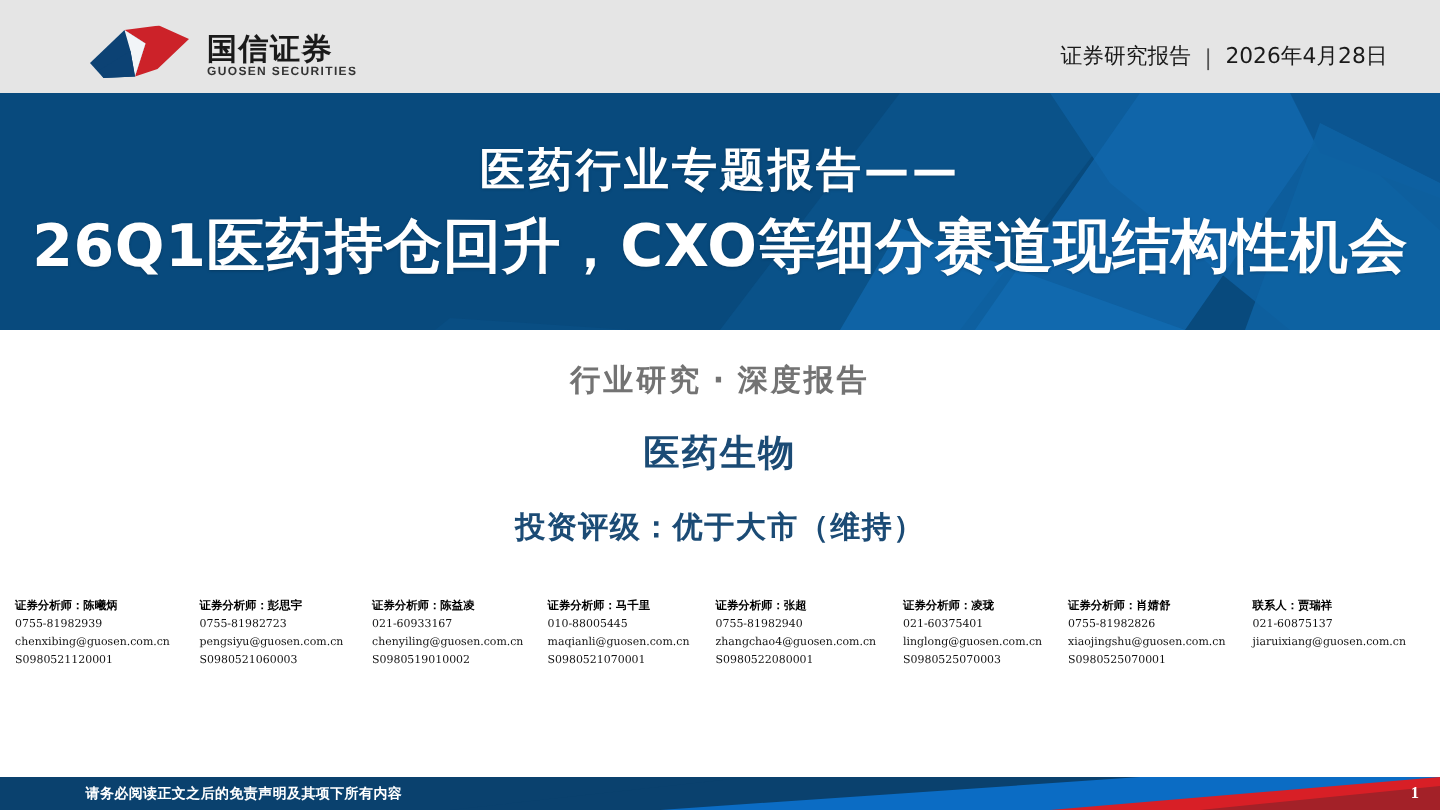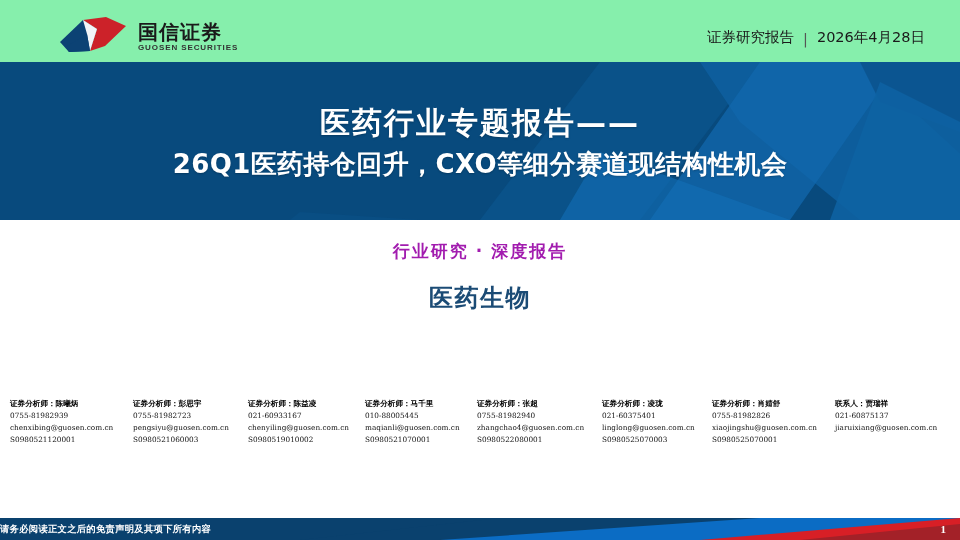--- a/index.html
+++ b/index.html
@@ -12,21 +12,21 @@
   .page {
     position:relative;
     width:960px; height:540px;
     background:#ffffff;
   }
 
   
   .header {
     position:absolute; left:0; top:0;
     width:960px; height:62px;
-    background:#86efac;
+    background:#e5e5e5;
     padding-left:48px;
   }
   .logo-wrap {
     position:absolute; left:57px; top:17px;
     display:flex; align-items:center; gap:9px;
   }
   .logo-mark { position:relative; width:72px; height:38px; }
   .logo-mark svg { display:block; }
   .logo-text { display:flex; flex-direction:column; justify-content:center; }
   .logo-cn {
@@ -64,35 +64,35 @@
   }
   .title-1 {
     font-family:"DejaVu Sans", sans-serif;
     font-size:30px; font-weight:bold; color:#ffffff;
     letter-spacing:2px; line-height:1.25;
     text-align:center;
     text-shadow:0 1px 2px rgba(0,0,0,0.22);
   }
   .title-2 {
     font-family:"DejaVu Sans", sans-serif;
-    font-size:26px; font-weight:bold; color:#ffffff;
+    font-size:39px; font-weight:bold; color:#ffffff;
     letter-spacing:0.4px; line-height:1.3;
     text-align:center; margin-top:7px;
     text-shadow:0 1px 2px rgba(0,0,0,0.22);
   }
 
   
   .meta {
     position:absolute; left:0; top:240px;
     width:960px;
     display:flex; flex-direction:column; align-items:center;
   }
   .meta-line1 {
     font-family:"DejaVu Sans", sans-serif;
-    font-size:17px; font-weight:bold; color:#a21caf;
+    font-size:20px; font-weight:bold; color:#737373;
     letter-spacing:2px;
   }
   .meta-dot { padding:0 7px; }
   .meta-line2 {
     font-family:"DejaVu Sans", sans-serif;
     font-size:24px; font-weight:bold; color:#1b4b75;
     letter-spacing:1.5px; margin-top:19px;
   }
   .meta-line3 {
     font-family:"DejaVu Sans", sans-serif;
@@ -121,20 +121,21 @@
   .footer {
     position:absolute; left:0; bottom:0;
     width:960px; height:22px;
     overflow:hidden;
   }
   .footer svg { position:absolute; inset:0; display:block; }
   .disclaimer {
     position:absolute; left:0; top:0;
     width:560px; height:22px;
     display:flex; align-items:center;
+    padding-left:57px;
     font-family:"DejaVu Sans", sans-serif;
     font-size:9.3px; font-weight:bold; color:#ffffff;
     letter-spacing:0.3px; z-index:4;
   }
   .page-num {
     position:absolute; right:14px; top:0;
     height:22px; display:flex; align-items:center;
     font-family:"Liberation Serif", serif;
     font-size:11px; font-weight:bold; color:#ffffff;
     z-index:4;
@@ -184,20 +185,21 @@
       <div class="title-1">医药行业专题报告——</div>
       <div class="title-2">26Q1医药持仓回升，CXO等细分赛道现结构性机会</div>
     </div>
   </div>
 
   <div class="meta">
     <div class="meta-line1">
       <span>行业研究</span><span class="meta-dot">·</span><span>深度报告</span>
     </div>
     <div class="meta-line2">医药生物</div>
+    <div class="meta-line3">投资评级：优于大市（维持）</div>
   </div>
 
   <div class="analysts">
 
     <div class="analyst" style="width:123px">
       <span class="a-line a-name"><span>证券分析师：</span><span>陈曦炳</span></span>
       <span class="a-line">0755-81982939</span>
       <span class="a-line">chenxibing@guosen.com.cn</span>
       <span class="a-line">S0980521120001</span>
     </div>

